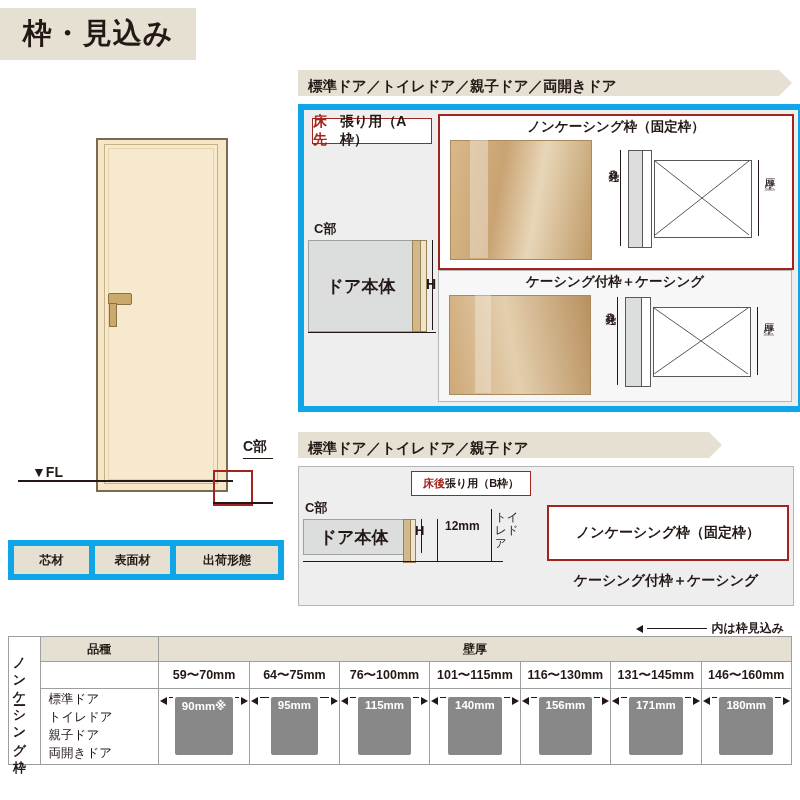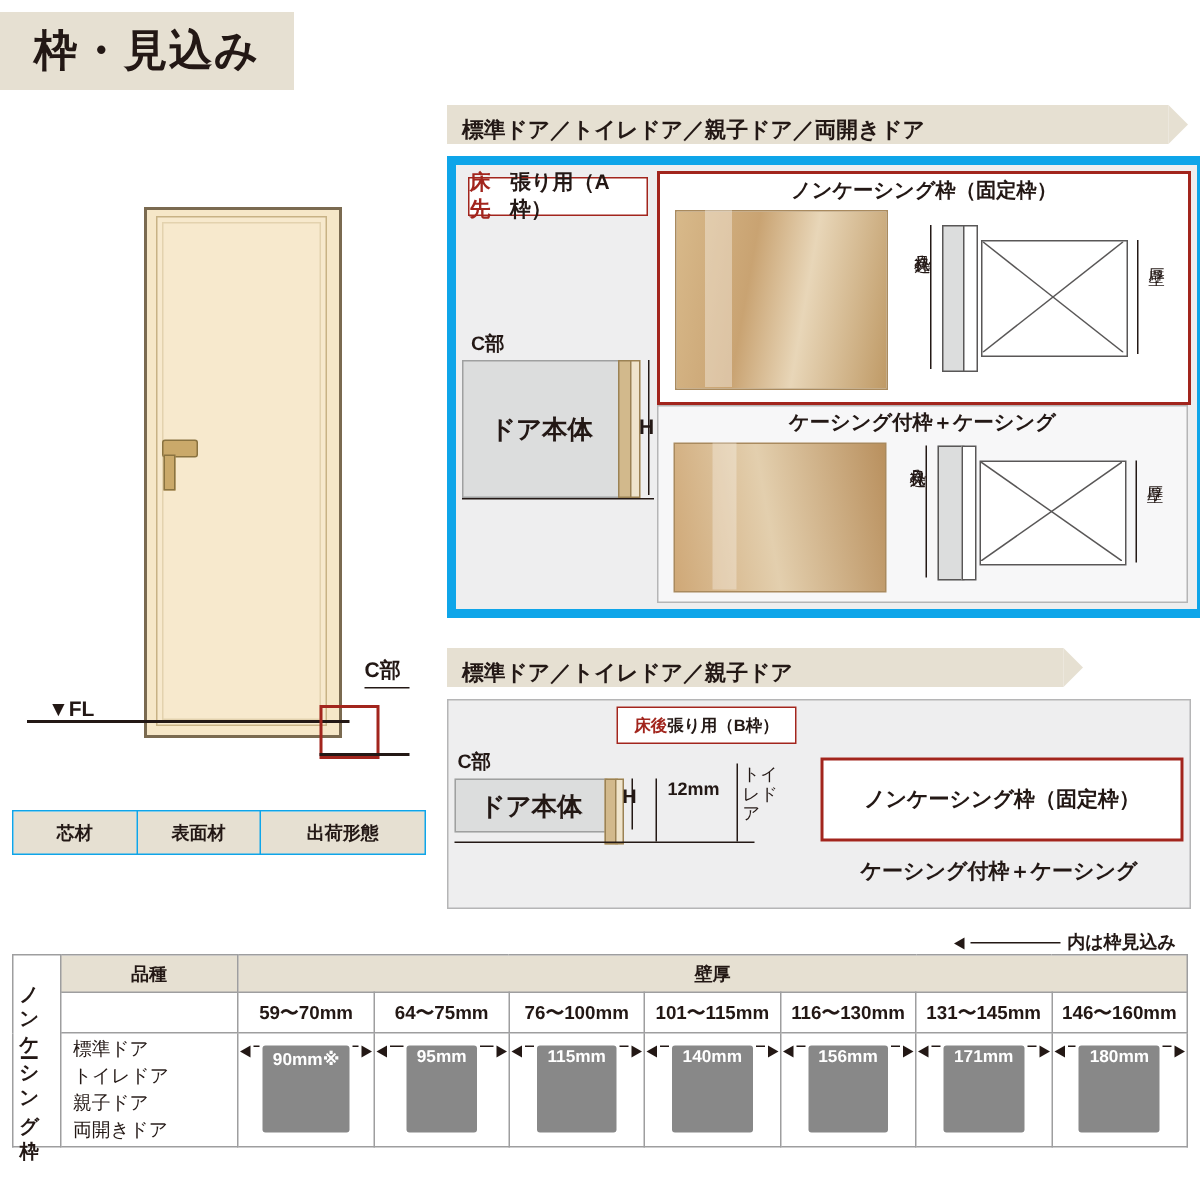--- a/index.html
+++ b/index.html
@@ -28,21 +28,21 @@
   .handle2{position:absolute;left:101px;top:225px;width:6px;height:22px;background:#caa96a;border:1px solid #8a7340;}
   .fl-line{position:absolute;left:10px;top:402px;width:215px;height:0;border-top:2px solid #231815;}
   .fl-label{position:absolute;left:24px;top:386px;font-size:14px;font-weight:bold;}
   .cpart-box{position:absolute;left:205px;top:392px;width:36px;height:32px;border:2px solid #a2251d;}
   .cpart-lead{position:absolute;left:235px;top:380px;width:30px;height:0;border-top:1.5px solid #231815;}
   .cpart-label{position:absolute;left:235px;top:360px;font-size:14px;font-weight:bold;}
   .floor-line{position:absolute;left:205px;top:424px;width:60px;height:0;border-top:2px solid #231815;}
 
   
   .spec-table{left:8px;top:540px;width:276px;border-collapse:collapse;}
-  .spec-table th,.spec-table td{border:1px solid #0ea5e9;text-align:center;font-size:12px;padding:3px 2px;color:#231815;}
+  .spec-table th,.spec-table td{border:6px solid #0ea5e9;text-align:center;font-size:12px;padding:3px 2px;color:#231815;}
   .spec-table th{background:#e6e0d2;font-weight:bold;height:22px;}
   .spec-table td{height:40px;background:#ffffff;line-height:1.25;}
 
   
   .blockA{left:298px;top:70px;width:494px;height:330px;}
   .innerA{position:absolute;left:0;top:34px;width:494px;height:296px;border:6px solid #0ea5e9;background:#eeeeef;}
   .tagA{position:absolute;left:8px;top:8px;width:118px;height:24px;border:1.6px solid #a2251d;background:#ffffff;display:flex;align-items:center;justify-content:center;}
   .tagA span{font-size:14px;font-weight:bold;}
   .tagA .red{color:#a2251d;}
   .redbox{position:absolute;left:134px;top:4px;width:352px;height:152px;border:2px solid #a2251d;background:#ffffff;}

